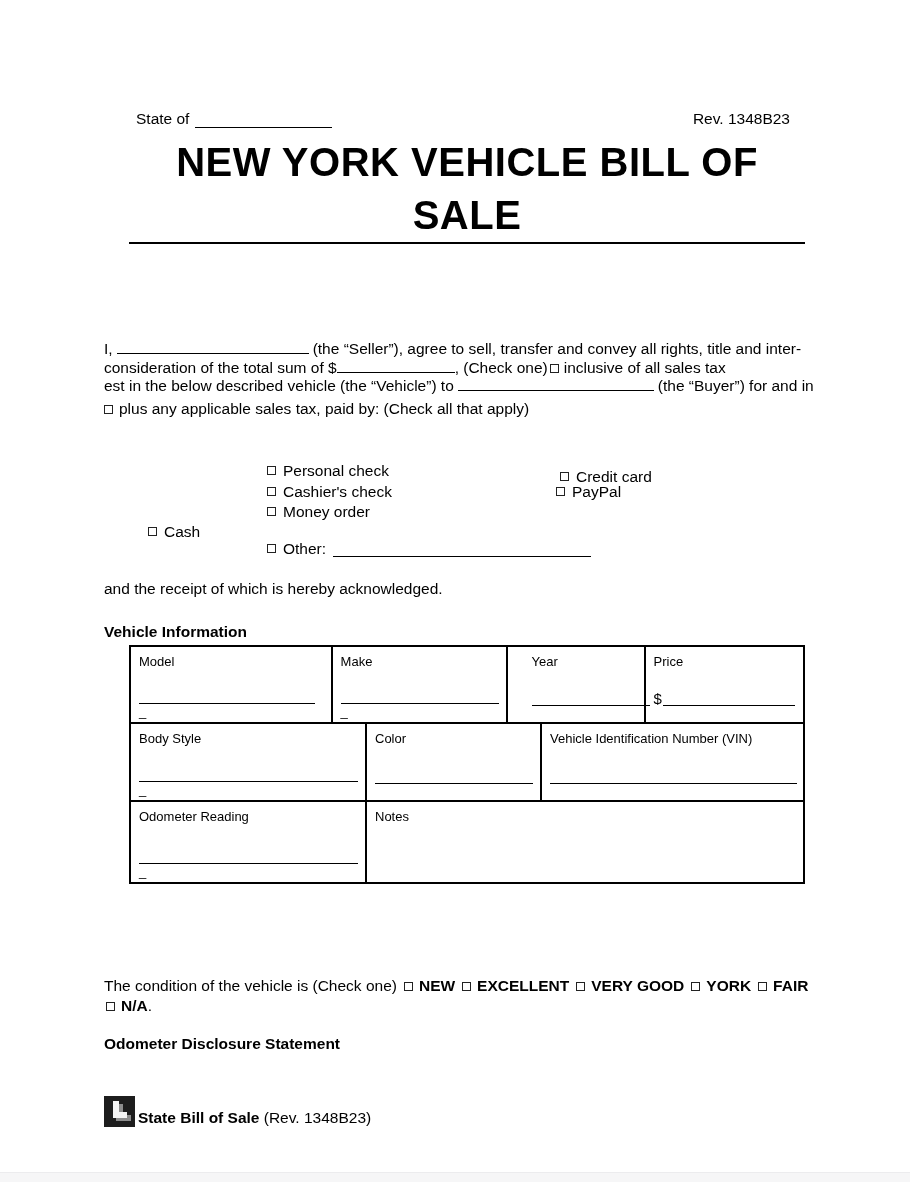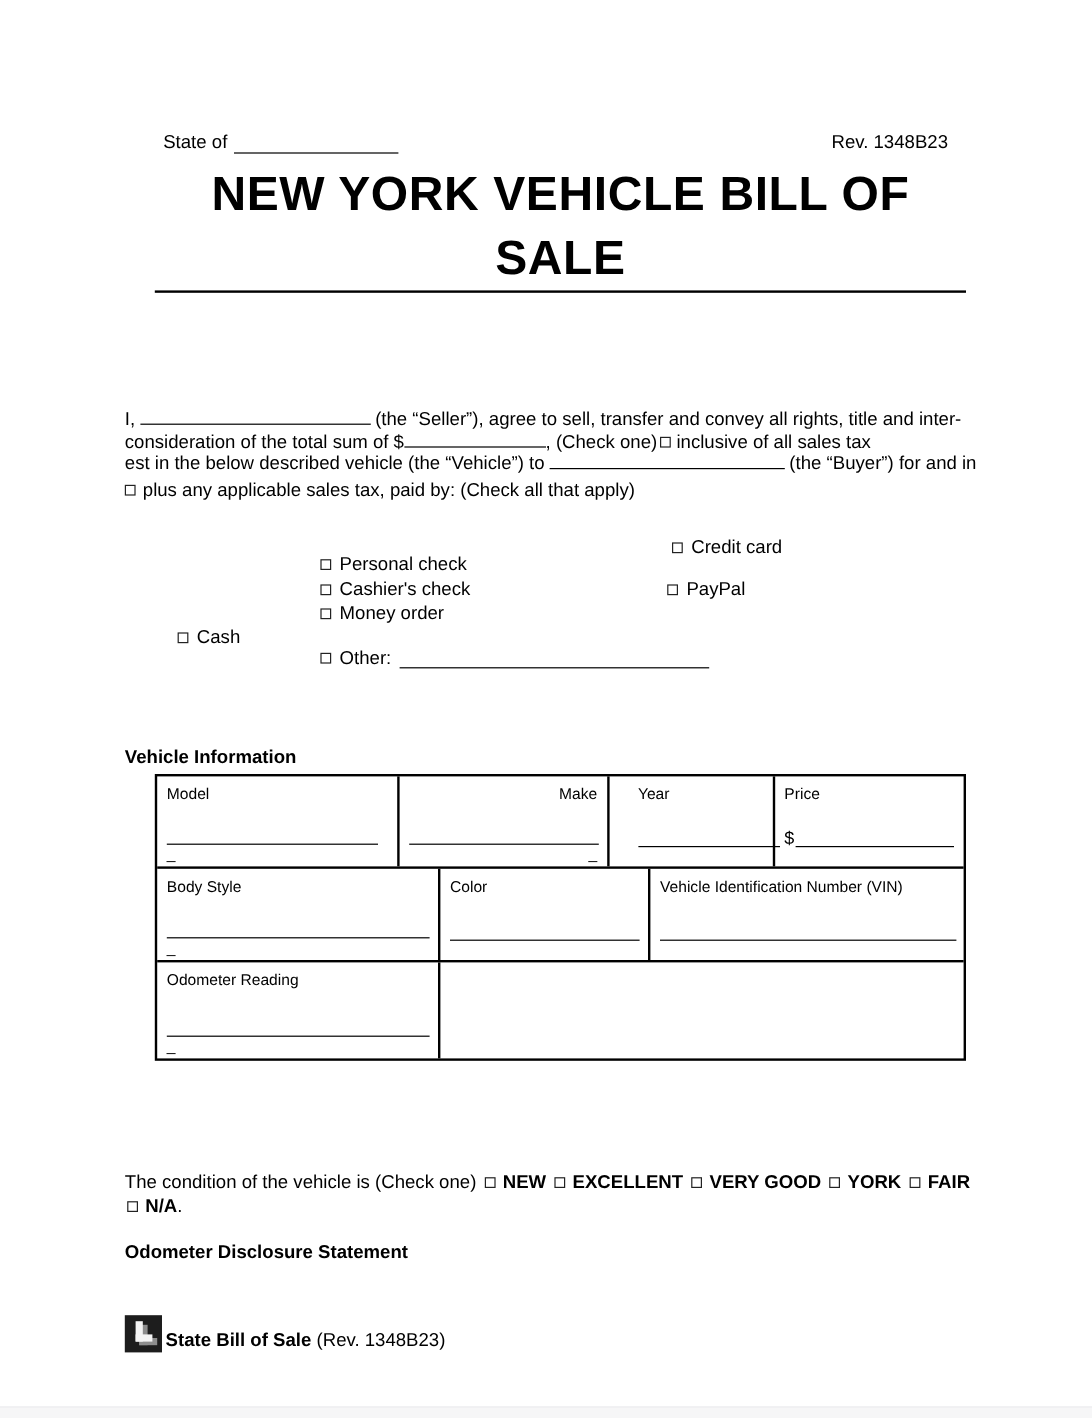--- a/index.html
+++ b/index.html
@@ -115,21 +115,21 @@
     border-bottom: 1.7px solid #000;
     height: 10px;
   }
   .cell-line-row { display: flex; align-items: flex-end; }
   .cell-wrap { font-size: 13px; line-height: 13px; height: 13px; margin-top: 1px; }
   .pad-bottom { margin-bottom: 12px; }
   .price-prefix { font-size: 15px; line-height: 15px; margin-right: 1px; }
 
   
   .c-model { width: 218px; }
-  .c-make  { width: 175px; text-align: right; }
+  .c-make  { width: 175px; }
   .c-year  { width: 138px; padding-left: 24px; }
   .c-price { width: 170px; }
   
   .c-body  { width: 236px; }
   .c-color { width: 175px; }
   .c-vin   { width: 265px; }
   
   .c-odo   { width: 236px; }
   .c-notes { width: 440px; }
 
@@ -226,35 +226,36 @@
       <span>Personal check</span>
     </div>
     <div class="pay-item" style="left:267px; top:482px;">
       <span class="cbx"></span>
       <span>Cashier's check</span>
     </div>
     <div class="pay-item" style="left:267px; top:502px;">
       <span class="cbx"></span>
       <span>Money order</span>
     </div>
-    <div class="pay-item" style="left:524px; top:447px;padding-left:36px;">
+    <div class="pay-item" style="left:524px; top:467px;padding-left:36px;">
       <span class="cbx"></span>
       <span>Credit card</span>
     </div>
     <div class="pay-item" style="left:524px; top:482px;margin-left:32px;">
       <span class="cbx"></span>
       <span>PayPal</span>
     </div>
     <div class="pay-item" style="left:267px; top:539px;">
       <span class="cbx"></span>
       <span>Other:</span>
       <span class="inline-blank other-blank"></span>
     </div>
   </div>
 
+  <div class="receipt-text">and the receipt of which is hereby acknowledged.</div>
 
   <div class="section-heading vehicle-heading">Vehicle Information</div>
 
   <div class="vtable">
     <div class="vrow vrow1">
       <div class="vcell c-model">
         <div class="vlabel">Model</div>
         <div class="cell-bottom">
           <div class="cell-line w-model"></div>
           <div class="cell-wrap">_</div>
@@ -304,20 +305,21 @@
     </div>
     <div class="vrow vrow3">
       <div class="vcell c-odo">
         <div class="vlabel">Odometer Reading</div>
         <div class="cell-bottom">
           <div class="cell-line w-odo"></div>
           <div class="cell-wrap">_</div>
         </div>
       </div>
       <div class="vcell c-notes">
+        <div class="vlabel">Notes</div>
       </div>
     </div>
   </div>
 
   <div class="condition">
     <div class="line1">
       <span>The condition of the vehicle is (Check one)</span><span class="cbx cbx-first"></span><span class="cond-opt">NEW</span><span class="cbx"></span><span class="cond-opt">EXCELLENT</span><span class="cbx"></span><span class="cond-opt">VERY GOOD</span><span class="cbx"></span><span class="cond-opt">YORK</span><span class="cbx"></span><span class="cond-opt">FAIR</span>
     </div>
     <div class="line2">
       <span class="cbx" style="margin-left:2px;"></span><span class="cond-opt">N/A</span><span>.</span>

